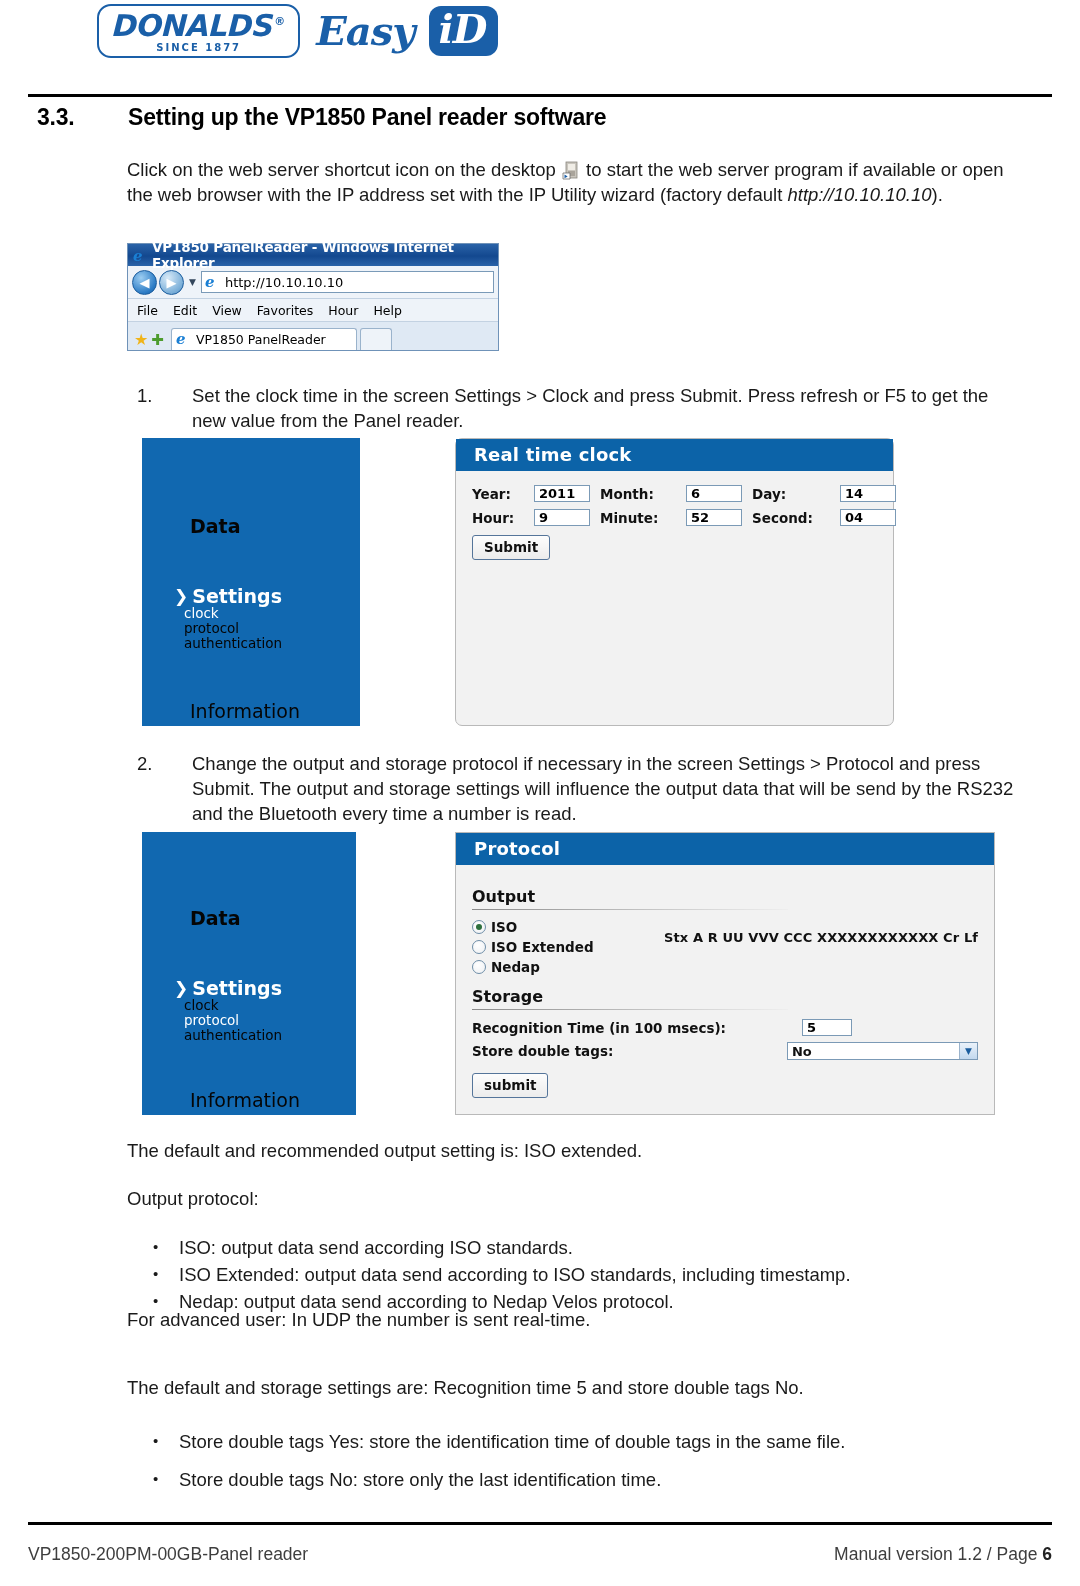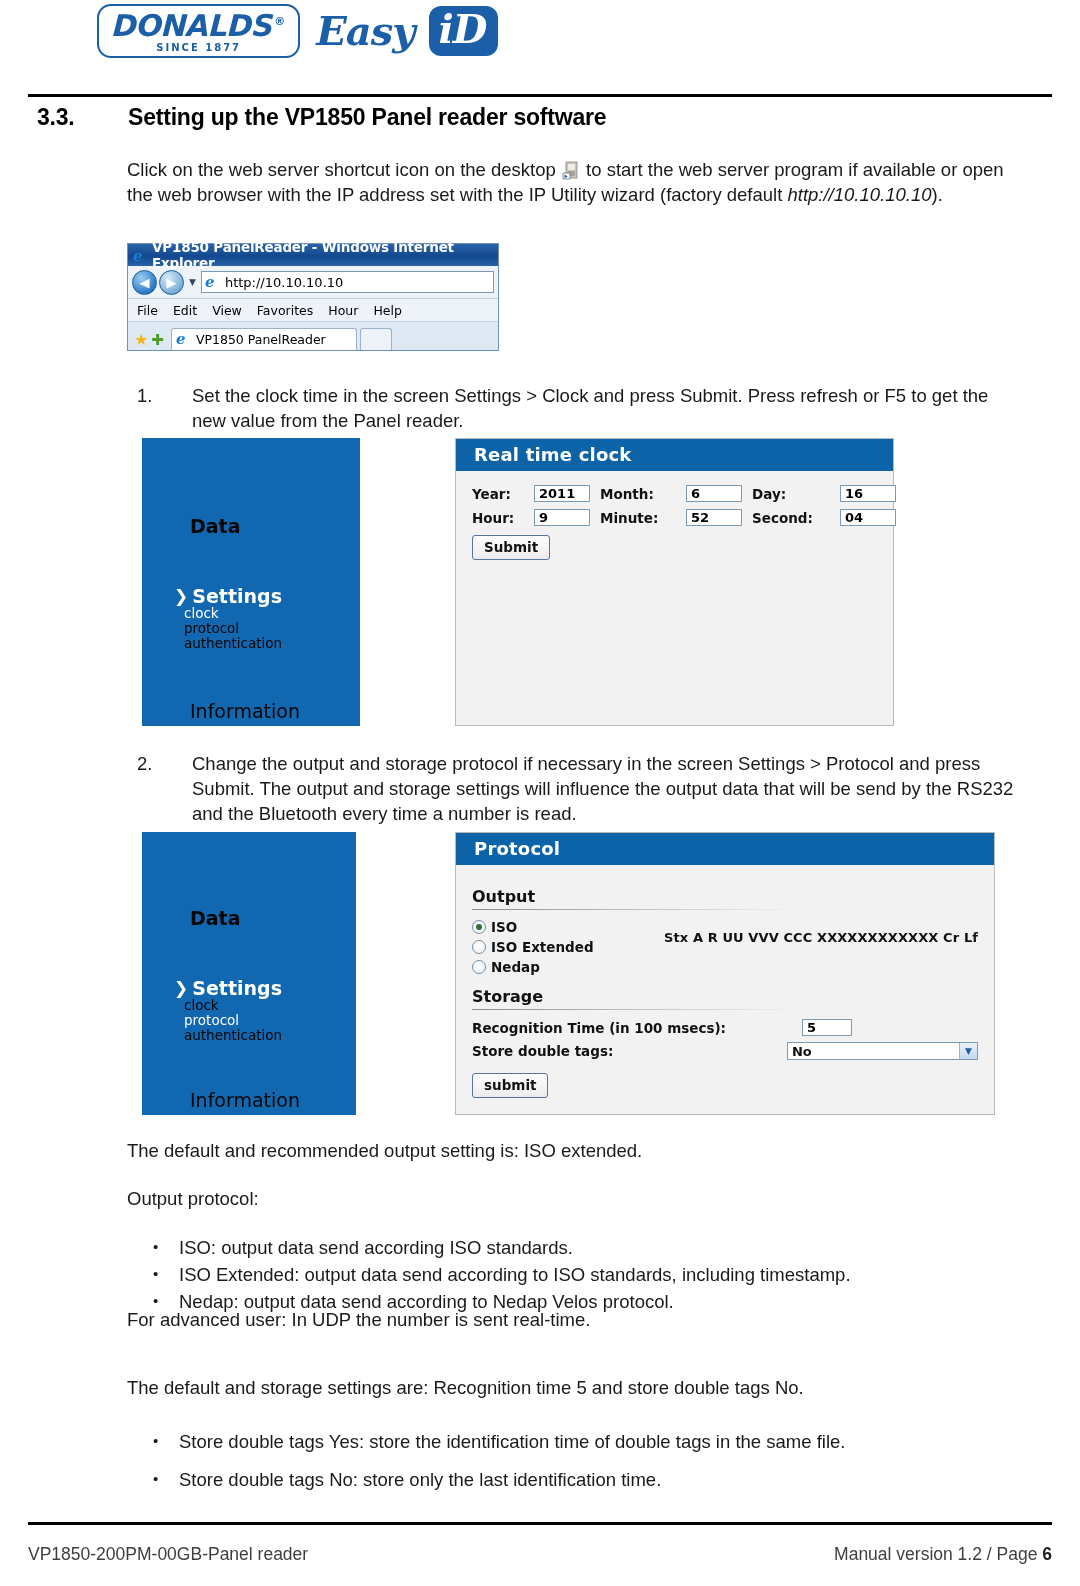--- a/index.html
+++ b/index.html
@@ -526,30 +526,30 @@
     <div class="nav-settings" style="top:147px;">
       <span class="chev">❯</span>
         <span>Settings</span>
     </div>
     <div class="nav-sub active" style="top:168px;">clock</div>
     <div class="nav-sub" style="top:183px;">protocol</div>
     <div class="nav-sub" style="top:198px;">authentication</div>
     <div class="nav-info" style="top:262px;">Information</div>
   </div>
   <div class="app-gap"></div>
-  <div class="app-panel" style="width:437px; height:286px;">
+  <div class="app-panel" style="width:437px; height:286px;border-radius:7px;">
     <div class="panel-head">Real time clock</div>
     <div class="panel-body">
       <div class="clock-grid">
         <span>Year:</span>
         <span class="field">2011</span>
         <span>Month:</span>
         <span class="field">6</span>
         <span>Day:</span>
-        <span class="field">16</span>
+        <span class="field">14</span>
         <span>Hour:</span>
         <span class="field">9</span>
         <span>Minute:</span>
         <span class="field">52</span>
         <span>Second:</span>
         <span class="field">04</span>
       </div>
       <div class="btn-win">Submit</div>
     </div>
   </div>

